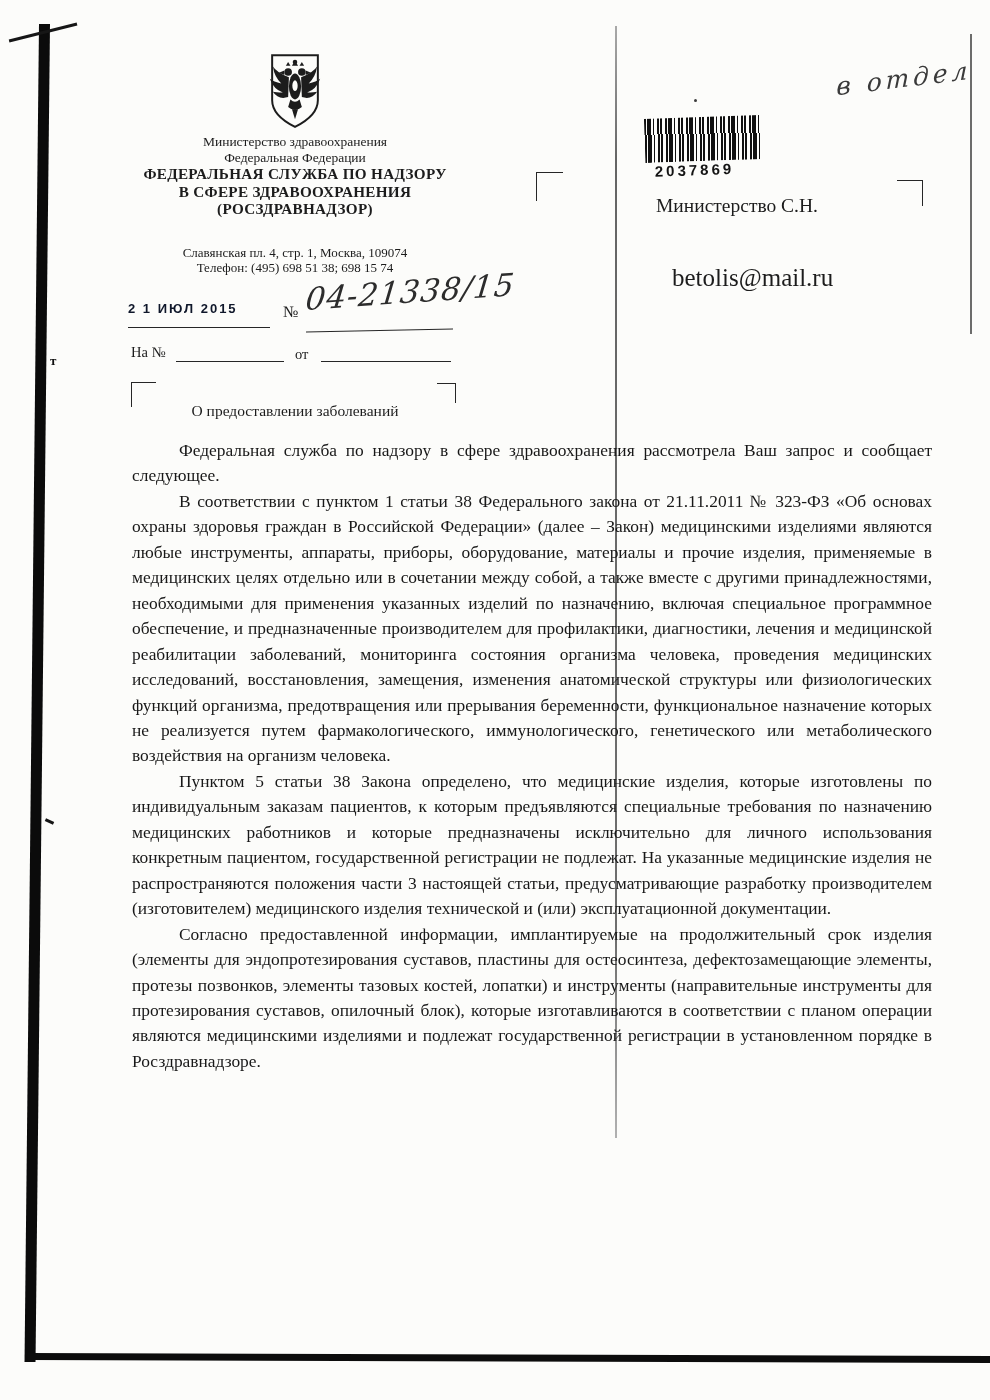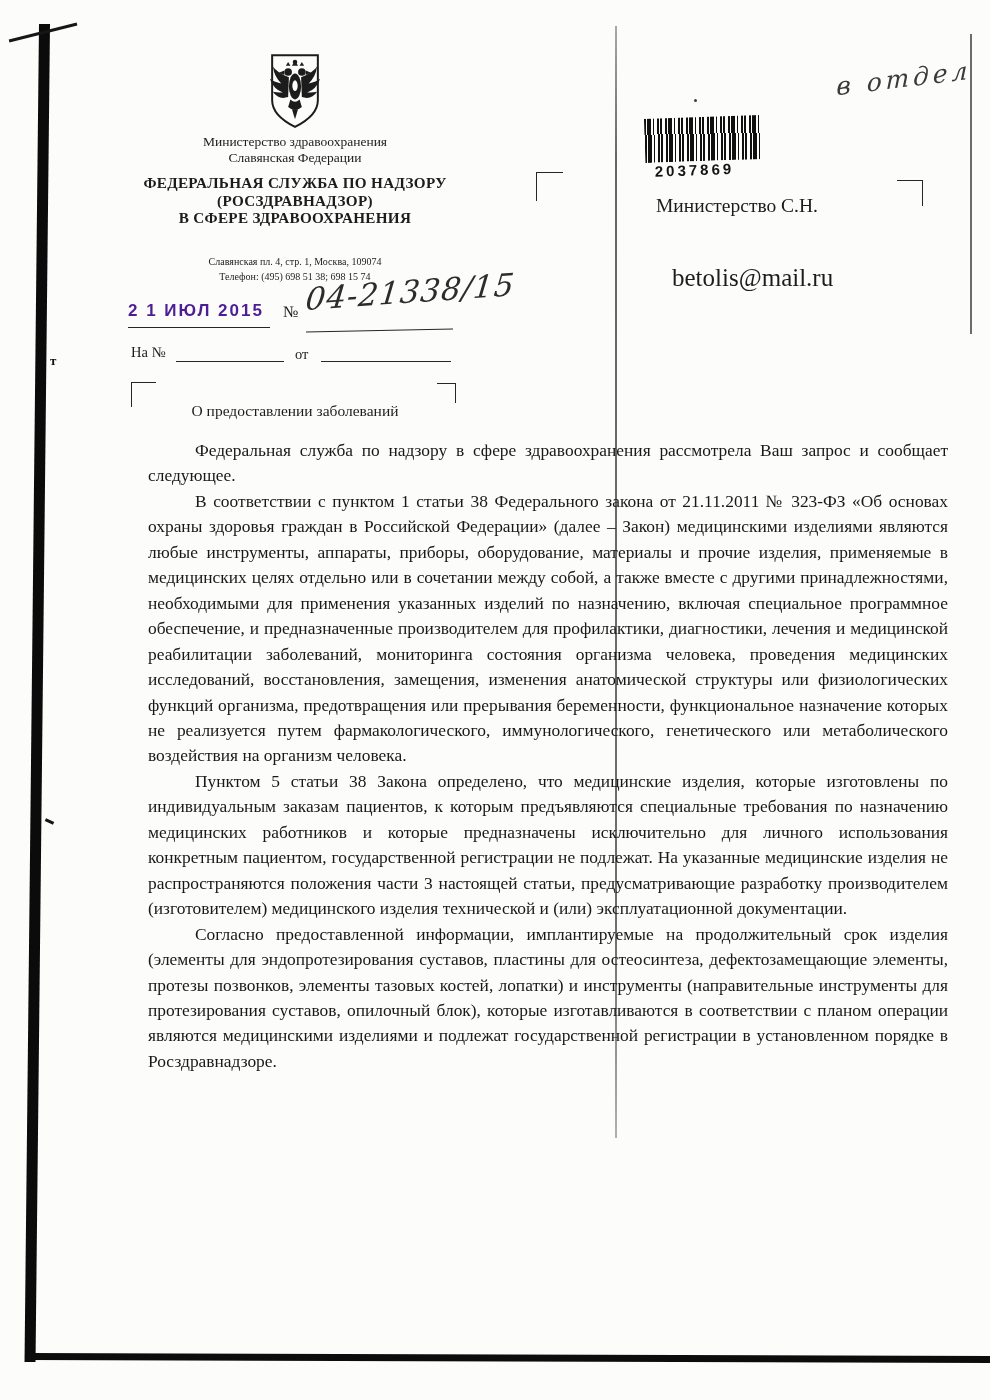--- a/index.html
+++ b/index.html
@@ -20,26 +20,26 @@
     background:linear-gradient(#9a9a9a,#4a4a4a 12%,#555 82%,#a3a3a3);}
   .edge-line-right{left:970px;top:34px;width:1.5px;height:300px;background:#474747;opacity:.8;}
   .speck-t{left:50px;top:353px;font:bold 13px "Liberation Serif",serif;color:#101010;}
   .speck-dash{left:45px;top:820px;width:9px;height:3px;background:#151515;transform:rotate(25deg);}
   .speck-dot{left:694px;top:99px;width:3px;height:3px;border-radius:50%;background:#3c3c3c;}
 
   
   .lh{left:130px;top:52px;width:330px;text-align:center;}
   .emblem{width:64px;height:78px;margin:0 auto 4px;display:block;}
   .ministry{font-weight:normal;font-size:13.5px;line-height:15.5px;}
-  .service{font-weight:bold;font-size:15.2px;line-height:17.5px;margin-top:9px;letter-spacing:.3px;}
-  .addr{font-size:10px;line-height:15px;margin-top:27px;}
+  .service{font-weight:bold;font-size:15.2px;line-height:17.5px;letter-spacing:.3px;}
+  .addr{font-size:13px;line-height:15px;margin-top:27px;}
 
   
   .date-stamp{left:128px;top:301px;font-family:"Liberation Sans","DejaVu Sans",sans-serif;
-    font-weight:bold;font-size:17px;letter-spacing:2px;color:#4c1d95;}
+    font-weight:bold;font-size:13px;letter-spacing:2px;color:#0f172a;}
   .u-line{height:0;border-bottom:1.6px solid #262626;}
   .u-date{left:128px;top:327px;width:142px;}
   .num-sign{left:283px;top:303px;font-size:16px;}
   .hand-number{left:304px;top:281px;font-size:31px;font-style:italic;color:#2c2c2c;
     font-family:"DejaVu Serif",serif;letter-spacing:1px;white-space:nowrap;
     transform:rotate(-4deg) skewX(-10deg);transform-origin:left bottom;}
   .u-number{left:306px;top:330px;width:147px;transform:rotate(-1.2deg);}
   .reply-label{left:131px;top:344px;font-size:14.5px;text-align:right;}
   .u-reply1{left:176px;top:361px;width:108px;}
   .from-label{left:295px;top:346px;font-size:14.5px;}
@@ -65,21 +65,21 @@
       #101010 3px 7px,transparent 7px 9px,
       #101010 9px 10px,transparent 10px 13px,
       #101010 13px 15px,transparent 15px 16px,
       #101010 16px 18px,transparent 18px 21px);}
   .barcode-num{display:inline-block;margin-top:-8px;margin-left:6px;padding:0 3px;background:#fcfcfa;
     font-family:"Liberation Sans","DejaVu Sans",sans-serif;font-weight:bold;font-size:15px;letter-spacing:3px;color:#141414;}
   .addressee-name{left:656px;top:195px;font-size:19.5px;}
   .addressee-email{left:672px;top:264px;font-size:25px;}
 
   
-  .body-text{left:148px;top:438px;width:800px;font-size:17.4px;line-height:25.45px;
+  .body-text{left:132px;top:438px;width:800px;font-size:17.4px;line-height:25.45px;
     text-align:justify;color:#181818;}
   .body-text p{margin:0;text-indent:47px;}
 </style>
 </head>
 <body>
 
 <div class="abs bar-left"></div>
 <div class="abs staple-mark"></div>
 <div class="abs bottom-line"></div>
 <div class="abs fold-line"></div>
@@ -103,26 +103,26 @@
       <ellipse cx="42" cy="44" rx="8" ry="17"></ellipse>
       <path d="M34 32 Q18 26 13 18 Q15 32 24 40 Q14 38 9 34 Q14 48 26 52 Q17 52 13 51 Q20 62 33 58 Z"></path>
       <path d="M50 32 Q66 26 71 18 Q69 32 60 40 Q70 38 75 34 Q70 48 58 52 Q67 52 71 51 Q64 62 51 58 Z"></path>
       <path d="M36 61 Q42 67 48 61 L51 71 Q42 79 33 71 Z"></path>
       <path d="M38 74 L42 87 L46 74 Z"></path>
     </g>
     <ellipse cx="42" cy="43" rx="3.5" ry="7" fill="#fcfcfa"></ellipse>
   </svg>
   <div class="ministry">
     <div>Министерство здравоохранения</div>
-    <div>Славянская Федерации</div>
+    <div>Федеральная Федерации</div>
   </div>
   <div class="service">
     <div>ФЕДЕРАЛЬНАЯ СЛУЖБА ПО НАДЗОРУ</div>
+    <div>В СФЕРЕ ЗДРАВООХРАНЕНИЯ</div>
     <div>(РОСЗДРАВНАДЗОР)</div>
-    <div>В СФЕРЕ ЗДРАВООХРАНЕНИЯ</div>
   </div>
   <div class="addr">
     <div>Славянская пл. 4, стр. 1, Москва, 109074</div>
     <div>Телефон: (495) 698 51 38; 698 15 74</div>
   </div>
 </div>
 
 <div class="abs date-stamp">2 1 ИЮЛ 2015</div>
 <div class="abs u-line u-date"></div>
 <div class="abs num-sign">№</div>

